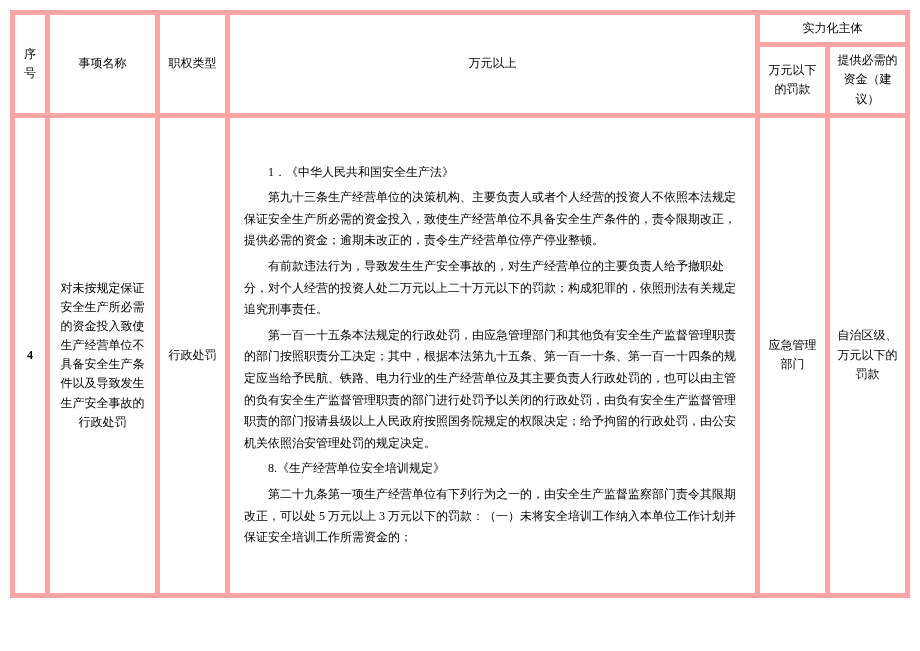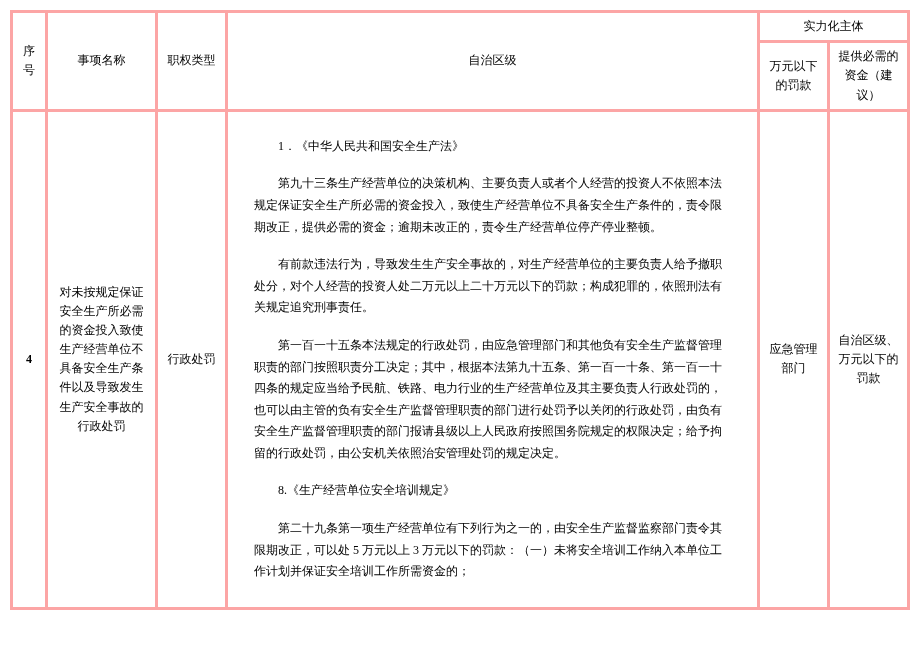--- a/index.html
+++ b/index.html
@@ -12,41 +12,41 @@
       font-size: 12px;
       background: #fff;
       padding: 10px;
     }
     table {
       border-collapse: collapse;
       width: 100%;
       table-layout: fixed;
     }
     td, th {
-      border: 3px solid #fca5a5;
+      border: 5px solid #fca5a5;
       padding: 4px 6px;
       vertical-align: middle;
       text-align: center;
       font-weight: normal;
       line-height: 1.6;
     }
     .col-seq { width: 35px; }
     .col-name { width: 110px; }
     .col-type { width: 70px; }
     .col-basis { width: auto; }
     .col-body { width: 70px; }
     .col-level { width: 80px; }
     .basis-cell {
       text-align: left;
       vertical-align: middle;
       padding: 8px 10px;
     }
     .basis-para {
       text-indent: 2em;
-      margin: 16px;
+      margin: 4px;
       line-height: 1.8;
     }
     .body-row td {
       height: 480px;
     }
     .header-group {
       height: 22px;
     }
     .header-sub {
       height: 38px;
@@ -62,21 +62,21 @@
     <col class="col-type">
     <col class="col-basis">
     <col class="col-body">
     <col class="col-level">
   </colgroup>
   <thead>
     <tr class="header-group">
       <th rowspan="2">序号</th>
       <th rowspan="2">事项名称</th>
       <th rowspan="2">职权类型</th>
-      <th rowspan="2">自治区级</th>
+      <th rowspan="2">万元以上</th>
       <th colspan="2">实力化主体</th>
     </tr>
     <tr class="header-sub">
       <th>万元以下的罚款</th>
       <th>提供必需的资金（建议）</th>
     </tr>
   </thead>
   <tbody>
     <tr class="body-row">
       <td><strong>4</strong></td>

